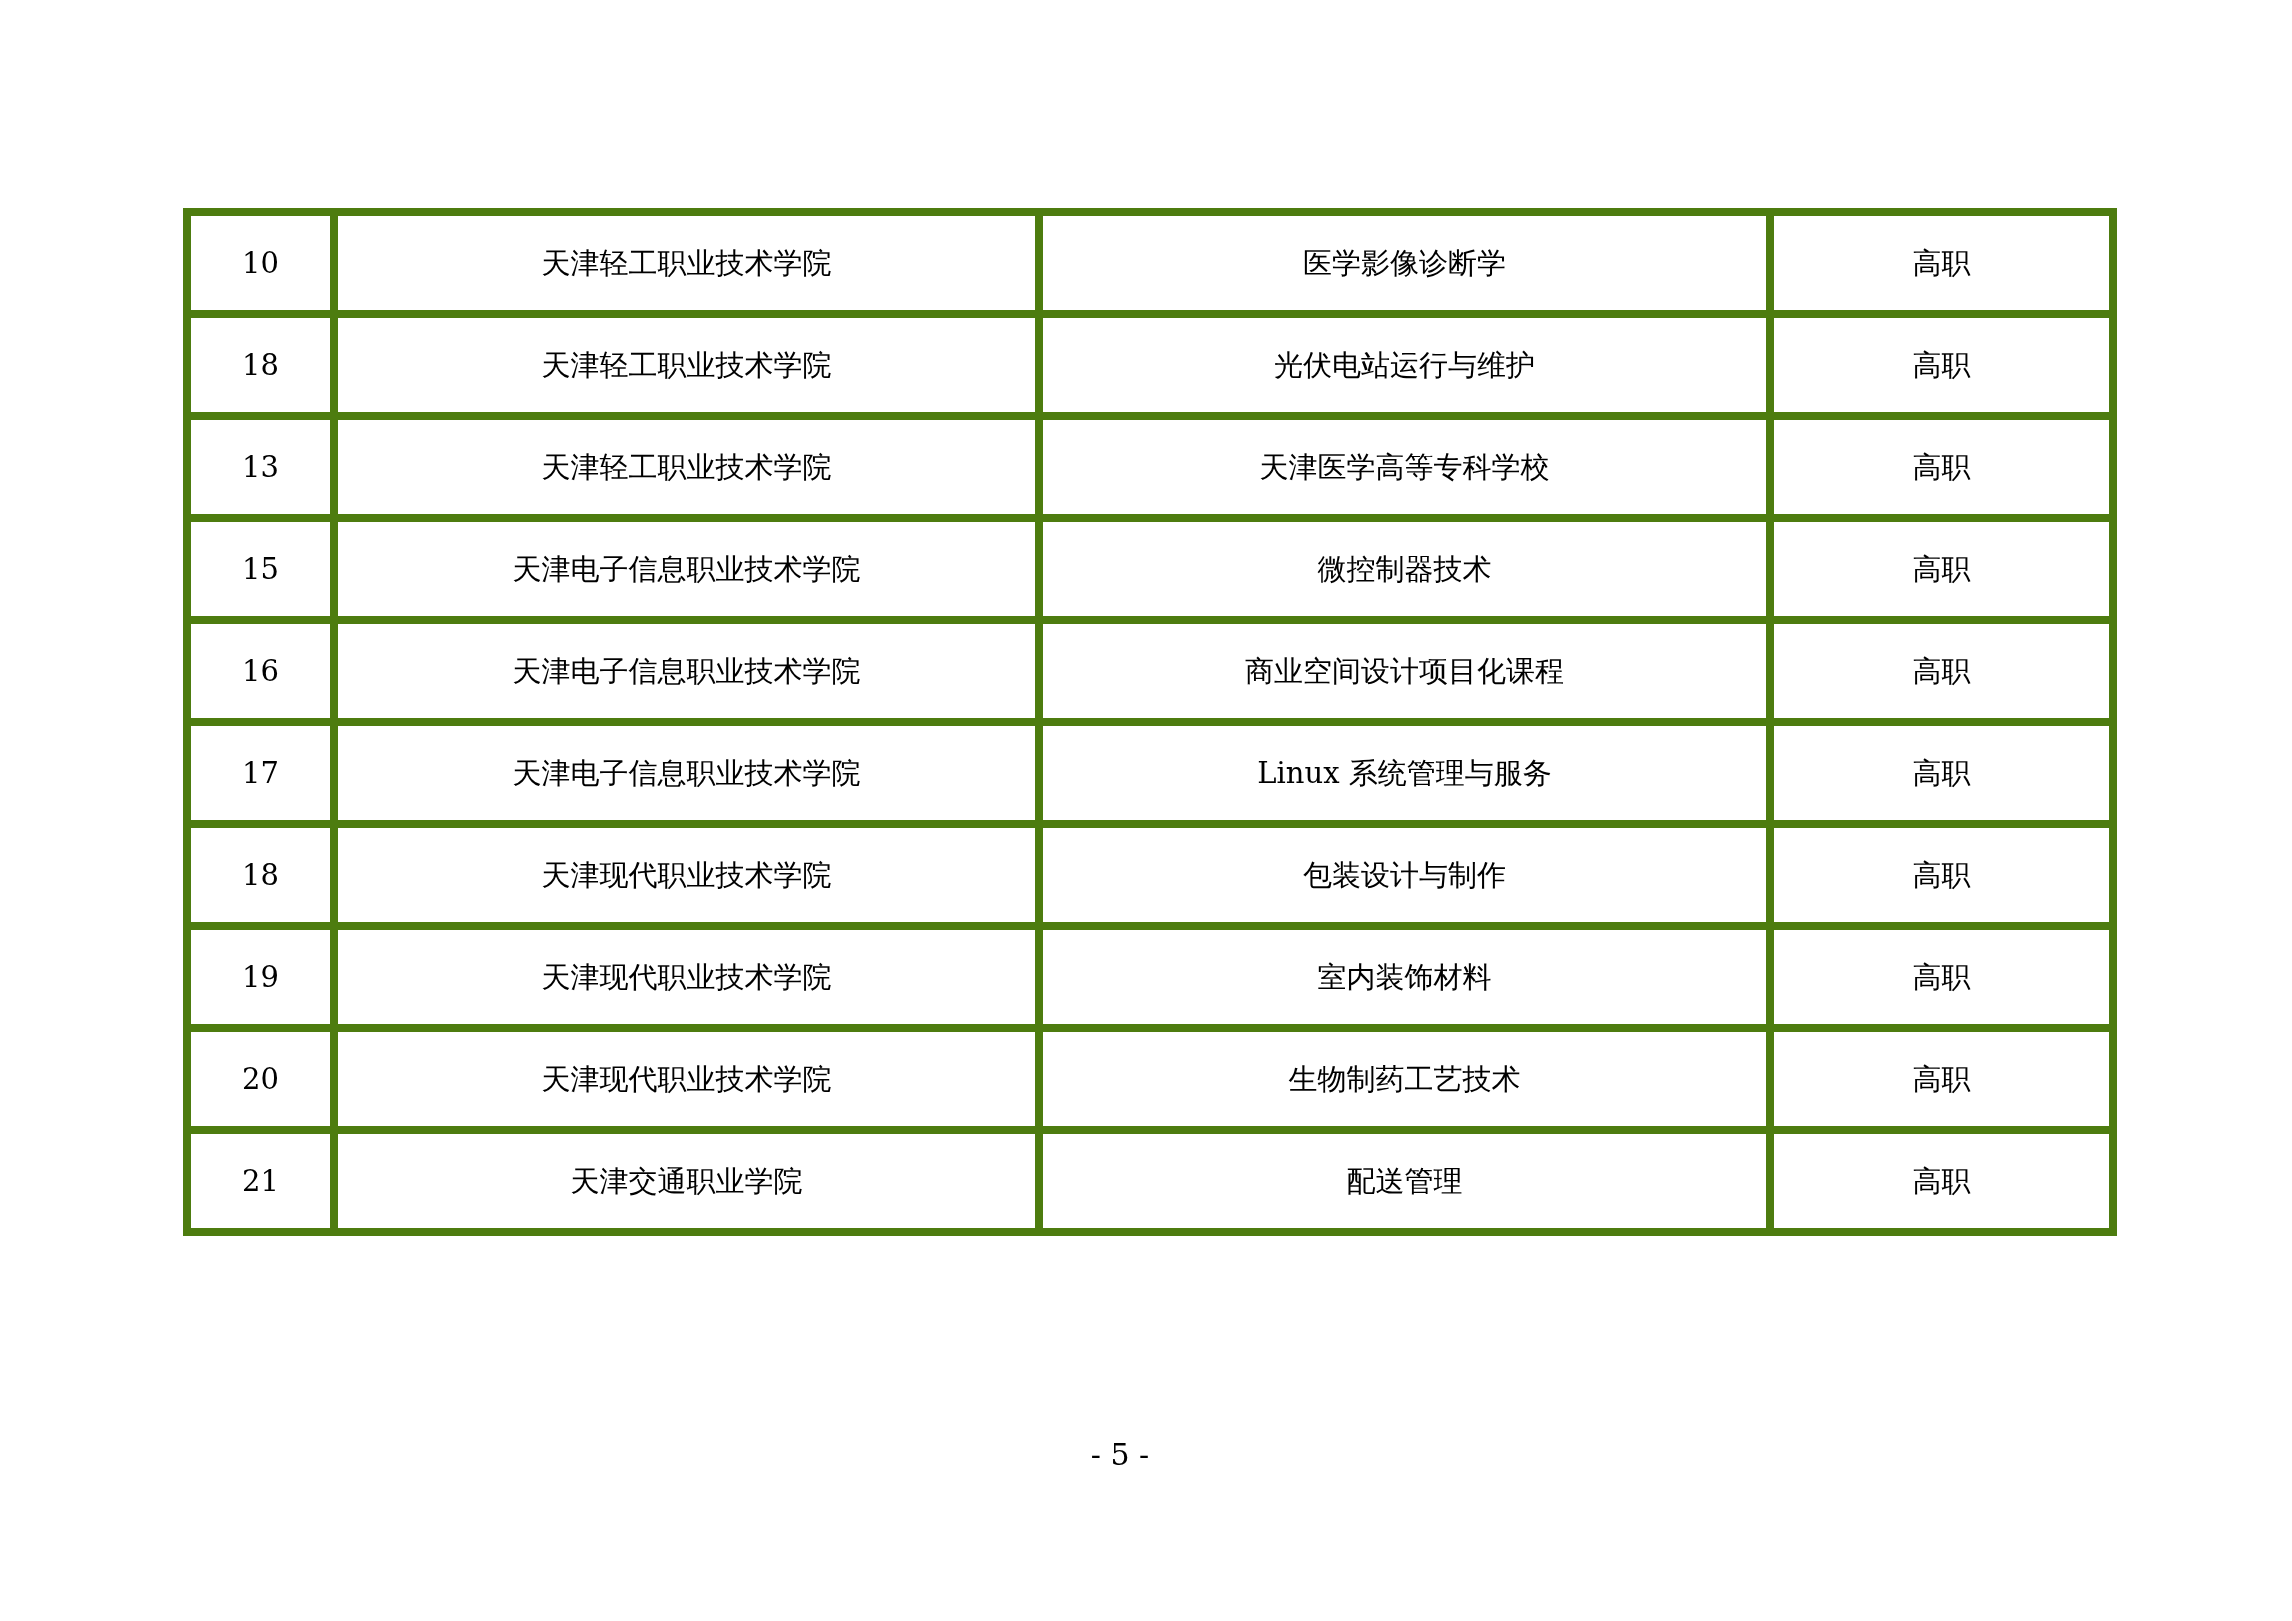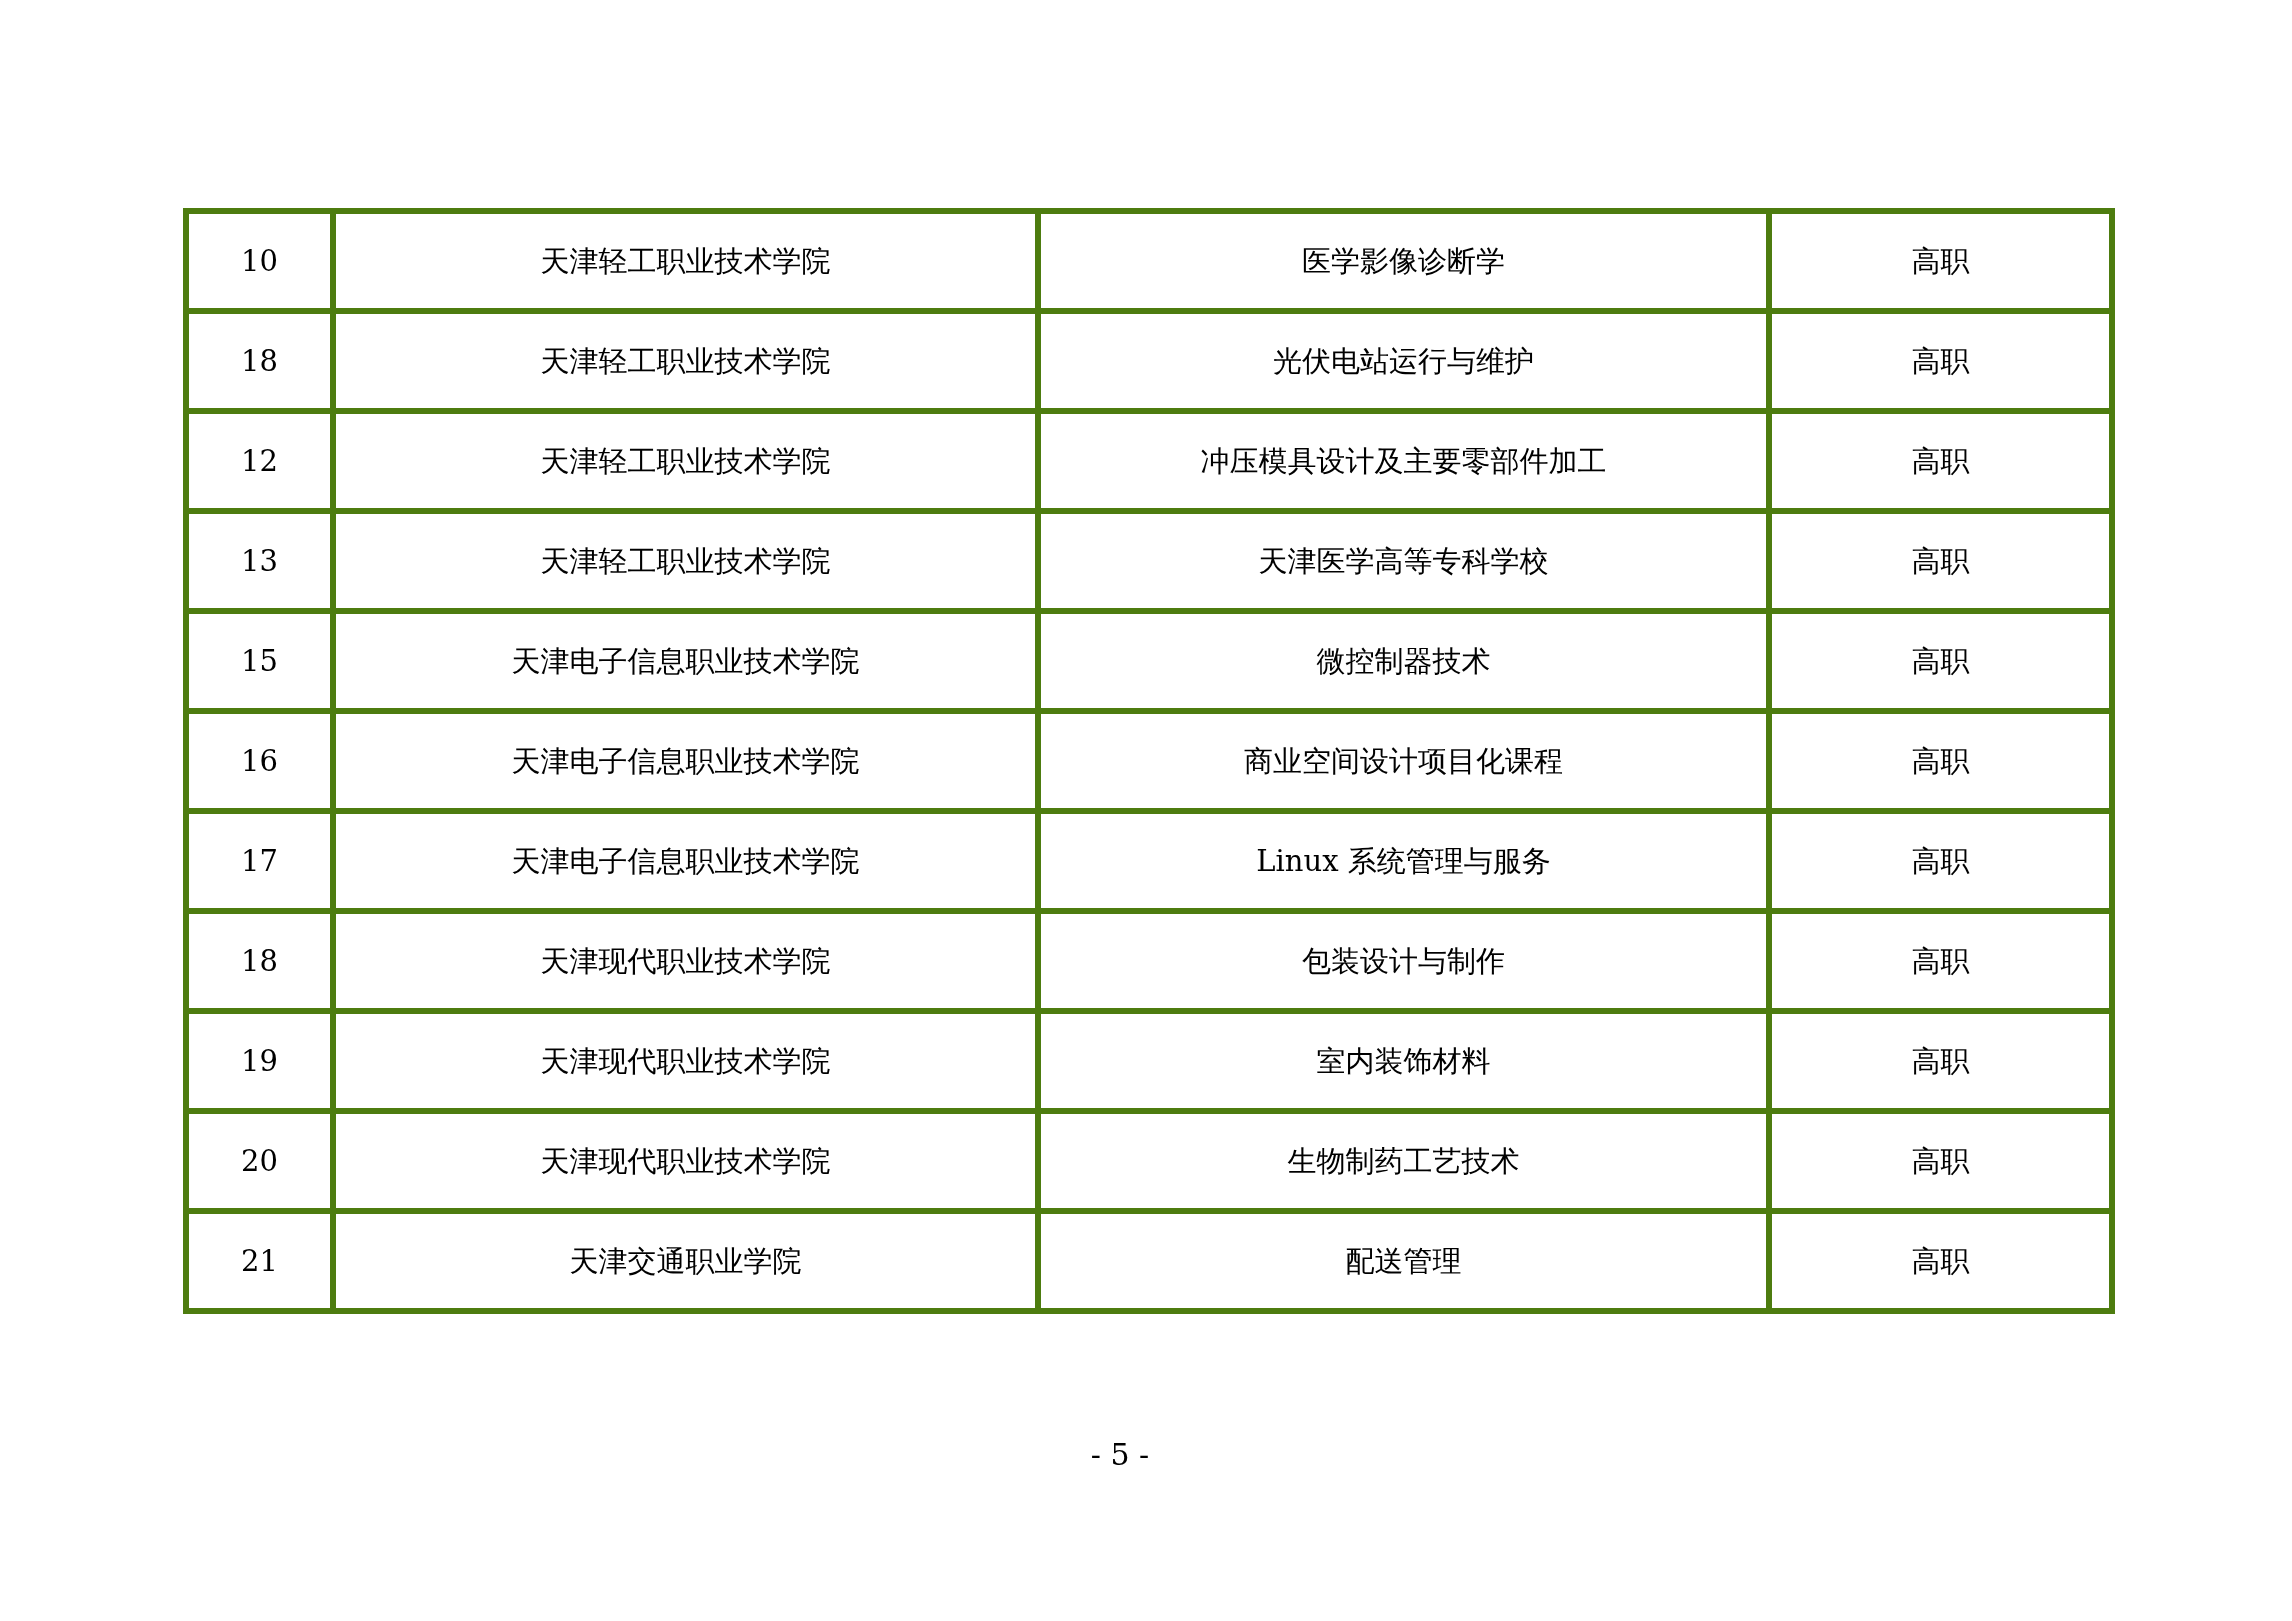--- a/index.html
+++ b/index.html
@@ -18,21 +18,21 @@
   }
   table.course-table {
     position: absolute;
     left: 183px;
     top: 208px;
     width: 1926px;
     border-collapse: collapse;
     table-layout: fixed;
   }
   table.course-table td {
-    border: 6px solid #4d7c0f;
+    border: 8px solid #4d7c0f;
     height: 94px;
     padding: 0 5.9px;
     text-align: center;
     vertical-align: middle;
     font-size: 29px;
     line-height: 1.2;
     color: #000000;
     font-family: "DejaVu Serif", "Liberation Serif", serif;
     overflow: hidden;
     white-space: nowrap;
@@ -68,26 +68,20 @@
       <tr>
         <td>10</td>
         <td>天津轻工职业技术学院</td>
         <td>医学影像诊断学</td>
         <td>高职</td>
       </tr>
       <tr>
         <td>18</td>
         <td>天津轻工职业技术学院</td>
         <td>光伏电站运行与维护</td>
-        <td>高职</td>
-      </tr>
-      <tr>
-        <td>12</td>
-        <td>天津轻工职业技术学院</td>
-        <td>冲压模具设计及主要零部件加工</td>
         <td>高职</td>
       </tr>
       <tr>
         <td>13</td>
         <td>天津轻工职业技术学院</td>
         <td>天津医学高等专科学校</td>
         <td>高职</td>
       </tr>
       <tr>
         <td>15</td>

